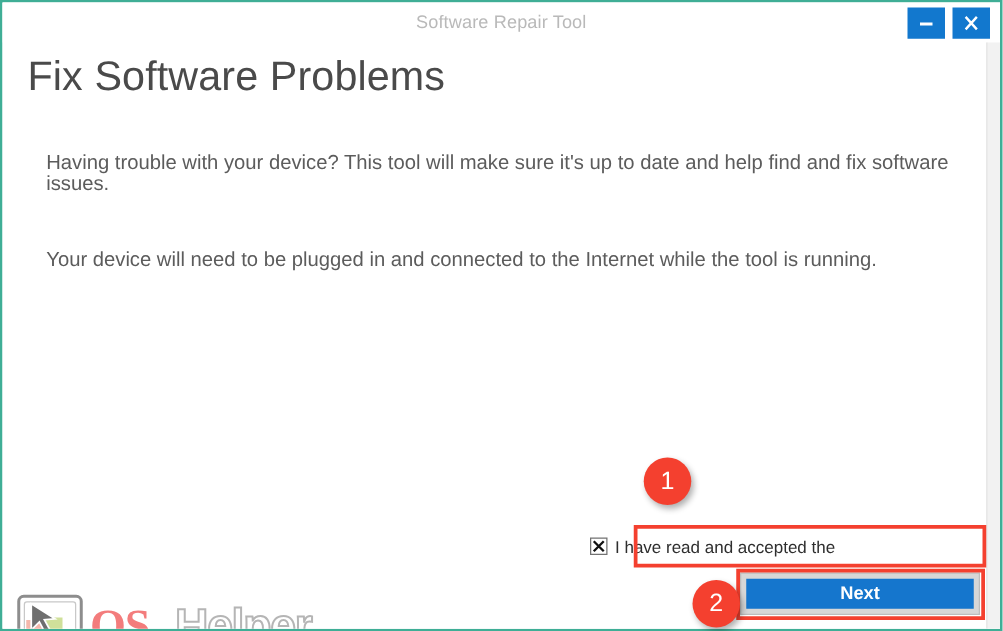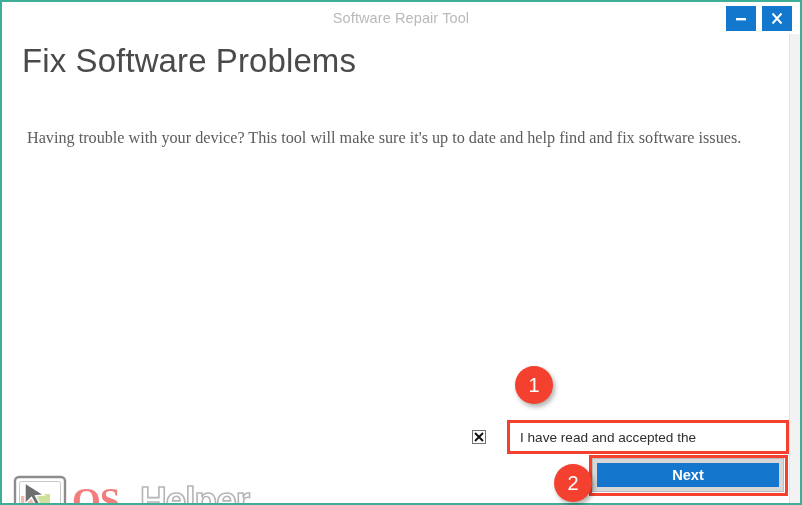--- a/index.html
+++ b/index.html
@@ -81,26 +81,26 @@
     top: 40px;
     font-size: 33px;
     font-weight: 300;
     color: #4a4a4a;
     letter-spacing: 0.1px;
     white-space: nowrap;
     font-family: "Liberation Sans", sans-serif;
   }
   .body-paragraph {
     position: absolute;
-    left: 25px;
+    left: 35px;
     width: 748px;
     font-size: 16.2px;
-    line-height: 33px;
+    line-height: 17px;
     color: #5c5c5c;
-    font-family: Liberation Serif, serif;
+    font-family: Liberation Sans, sans-serif;
   }
   #paragraph-1 { top: 120px; }
   #paragraph-2 { top: 198px; }
 
   
   #scroll-strip {
     position: absolute;
     right: 0;
     top: 32px;
     width: 10px;
@@ -112,21 +112,20 @@
   
   #license-row {
     position: absolute;
     left: 470px;
     top: 424px;
     width: 308px;
     height: 22px;
     display: flex;
     align-items: center;
     background: #ffffff;
-    gap: 28px;
   }
   #license-checkbox {
     width: 14px;
     height: 14px;
     min-width: 14px;
     box-sizing: border-box;
     border: 1px solid #727272;
     background: #ffffff;
     position: relative;
     cursor: pointer;
@@ -272,20 +271,21 @@
             <path d="M2.5 7.5 L11.5 17.5 M11.5 7.5 L2.5 17.5" stroke="#ffffff" stroke-width="1.9" fill="none"></path>
           </svg>
         </span>
       </button>
     </div>
 
     <div id="page-heading">Fix Software Problems</div>
 
     <div class="body-paragraph" id="paragraph-1">Having trouble with your device? This tool will make sure it's up to date and help find and fix software issues.</div>
 
+    <div class="body-paragraph" id="paragraph-2">Your device will need to be plugged in and connected to the Internet while the tool is running.</div>
 
     <div id="scroll-strip"></div>
 
     <div id="license-row">
       <div id="license-checkbox">
         <span>
           <svg width="10" height="10" viewBox="0 0 10 10">
             <path d="M1 1 L9 9 M9 1 L1 9" stroke="#111111" stroke-width="1.9" fill="none"></path>
           </svg>
         </span>

